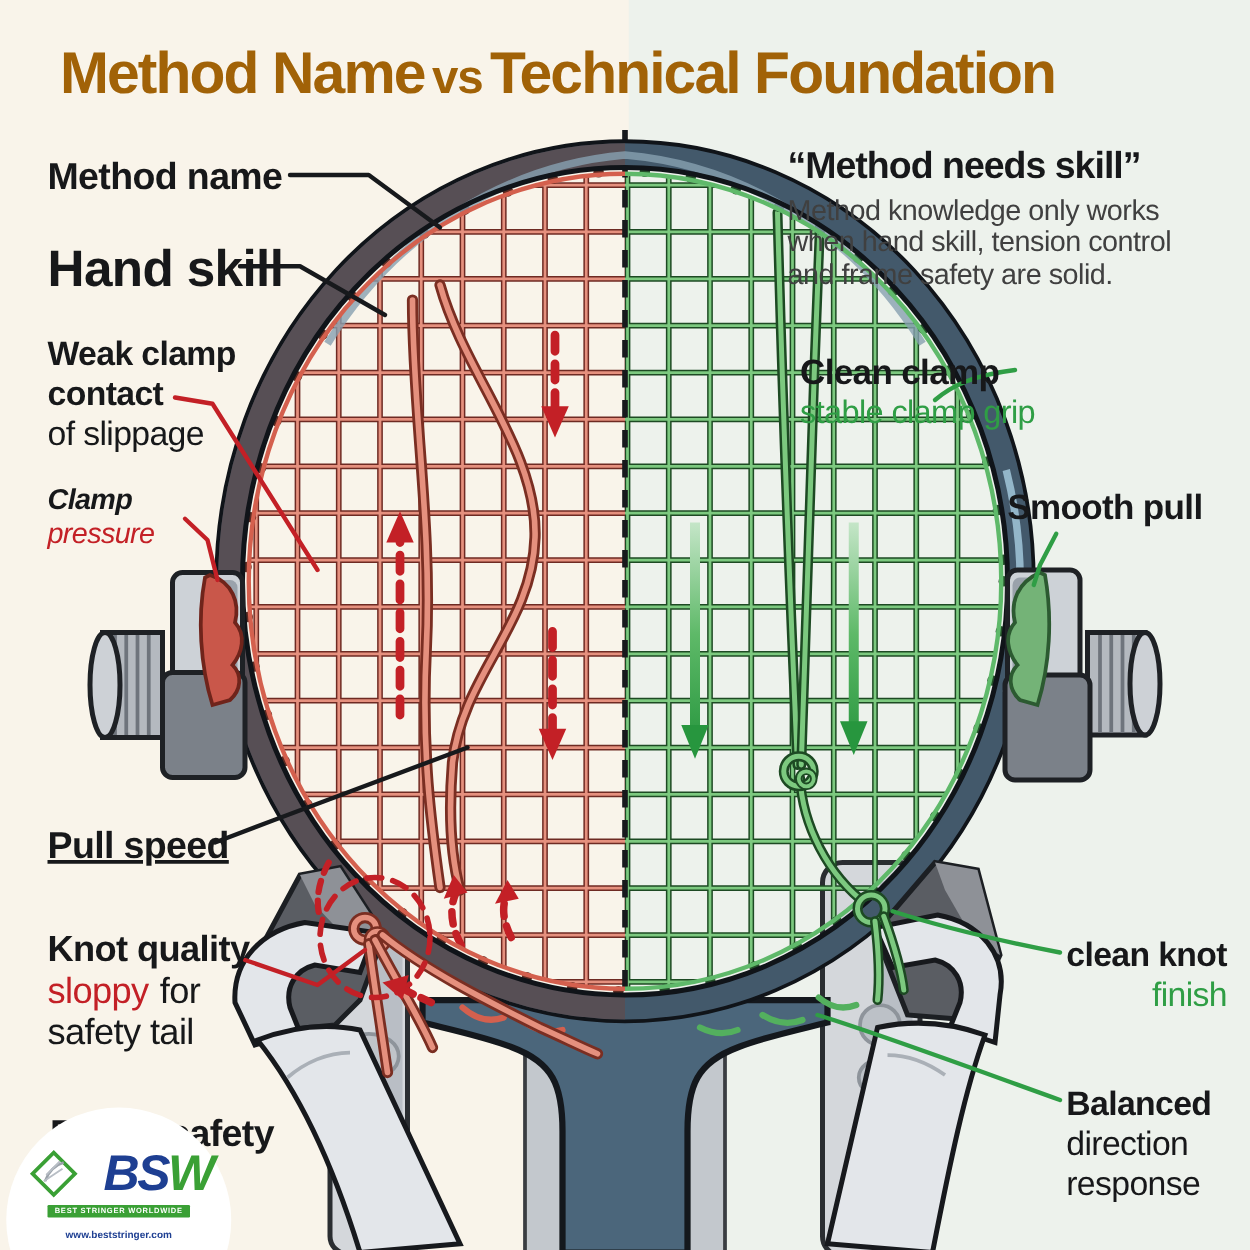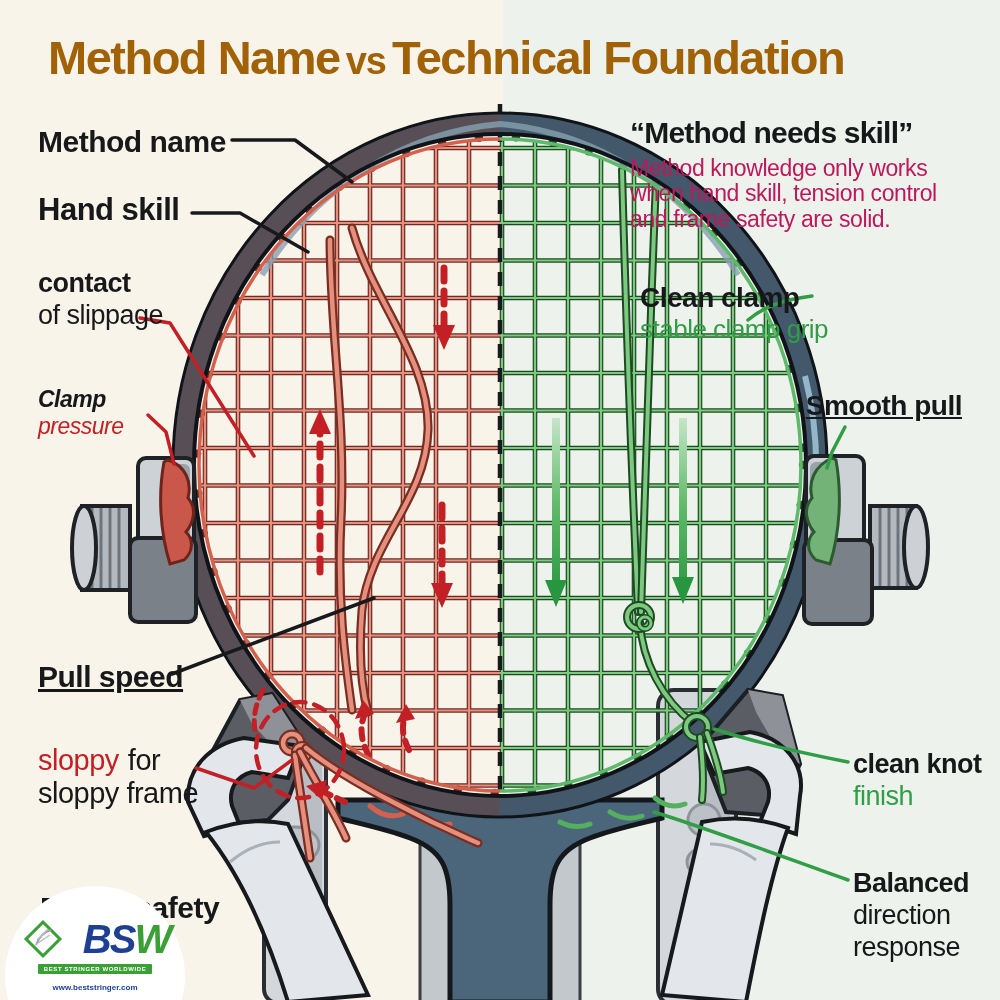--- a/index.html
+++ b/index.html
@@ -9,32 +9,32 @@
   .bg-right{position:absolute;left:503px;top:0;width:497px;height:1000px;background:#edf2ec;}
   #scene{position:absolute;left:0;top:0;z-index:1;}
   .label{position:absolute;z-index:2;color:var(--ink);line-height:1.12;letter-spacing:-0.5px;}
   .b{font-weight:bold;}
   .red{color:var(--red);}
   .green{color:var(--green);}
   .title{position:absolute;left:38px;top:30px;z-index:2;font-weight:bold;font-size:47px;
          color:#a16207;letter-spacing:-1.5px;white-space:nowrap;margin-left:10px;}
   .title .vs{font-size:38px;font-weight:600;letter-spacing:-1px;padding:0 6px;}
   .lab-method{left:38px;top:125px;font-size:30px;}
-  .lab-hand{left:38px;top:193px;font-size:31px;}
+  .lab-hand{left:38px;top:193px;font-size:41px;}
   .lab-weak{left:38px;top:268px;font-size:27px;line-height:1.18;}
   .lab-clamp{left:38px;top:386px;font-size:23px;line-height:1.18;font-style:italic;}
   .lab-pull{left:38px;top:660px;font-size:30px;text-decoration:underline;}
   .lab-knot{left:38px;top:744px;font-size:29px;line-height:1.14;}
   .lab-frame{left:40px;top:891px;font-size:30px;}
   .quote{left:630px;top:116px;width:340px;font-size:30px;letter-spacing:-0.8px;}
-  .quote-sub{font-size:23px;font-weight:normal;letter-spacing:-0.4px;line-height:1.12;margin-top:6px;color:#be185d;}
+  .quote-sub{font-size:23px;font-weight:normal;letter-spacing:-0.4px;line-height:1.12;margin-top:6px;color:#404040;}
   .lab-cleanclamp{left:640px;top:281px;width:318px;text-align:left;font-size:28px;line-height:1.18;}
   .lab-cleanclamp .sub{font-size:26px;}
-  .lab-smooth{left:650px;top:390px;width:312px;text-align:right;font-size:28px;line-height:1.15;text-decoration:underline;}
-  .lab-cleanknot{left:853px;top:749px;font-size:27px;line-height:1.18;}
+  .lab-smooth{left:650px;top:390px;width:312px;text-align:right;font-size:28px;line-height:1.15;}
+  .lab-cleanknot{left:853px;top:749px;font-size:27px;line-height:1.18;text-align:right;}
   .lab-balanced{left:853px;top:868px;font-size:27px;line-height:1.18;}
   .gap{margin-left:9px;}
   .logo{position:absolute;left:5px;top:886px;width:180px;height:180px;border-radius:50%;
         background:#ffffff;z-index:3;display:flex;flex-direction:column;align-items:center;
         padding-top:30px;box-sizing:border-box;}
   .logo-row{display:flex;align-items:center;gap:17px;}
   .logo-text{font-size:40px;font-weight:900;font-style:italic;letter-spacing:-2px;line-height:1;}
   .logo-text .bs{color:#1e3f92;}
   .logo-text .w{color:#3aa035;}
   .logo-bar{background:#3aa035;color:#ffffff;font-size:6px;font-weight:bold;letter-spacing:0.6px;
@@ -432,31 +432,33 @@
   </g>
 </svg>
 
 <div class="title">
   <span class="b">Method Name</span><span class="vs">vs</span><span class="b">Technical Foundation</span>
 </div>
 
 <div class="label lab-method b">Method name</div>
 <div class="label lab-hand b">Hand skill</div>
 <div class="label lab-weak">
+  <div class="b">Weak clamp</div>
   <div class="b">contact</div>
   <div>of slippage</div>
 </div>
 <div class="label lab-clamp">
   <div class="b">Clamp</div>
   <div class="red">pressure</div>
 </div>
 <div class="label lab-pull b">Pull speed</div>
 <div class="label lab-knot">
+  <div class="b">Knot quality</div>
   <div><span class="red">sloppy</span><span class="gap">for</span></div>
-  <div>sloppy frame</div>
+  <div>safety tail</div>
 </div>
 <div class="label lab-frame b">Frame safety</div>
 
 <div class="label quote b">
   <div>“Method needs skill”</div>
   <div class="quote-sub">
     <div>Method knowledge only works</div>
     <div>when hand skill, tension control</div>
     <div>and frame safety are solid.</div>
   </div>

